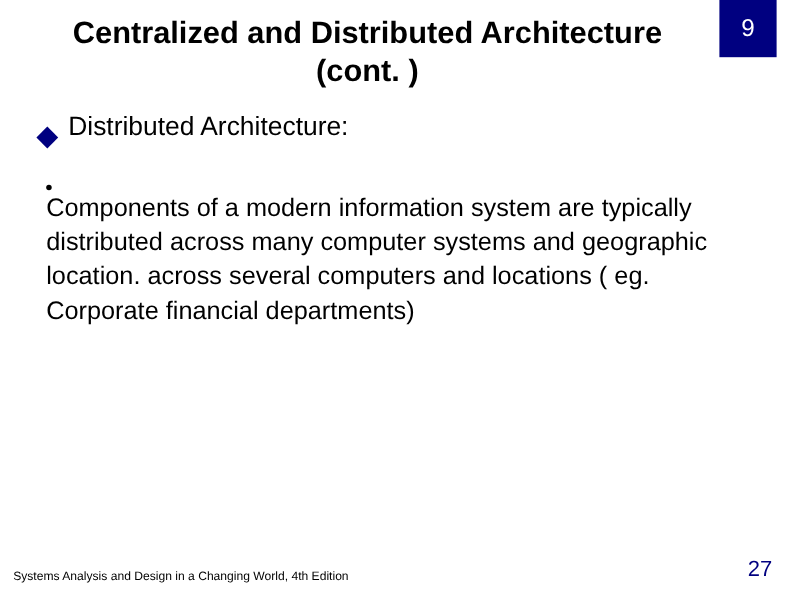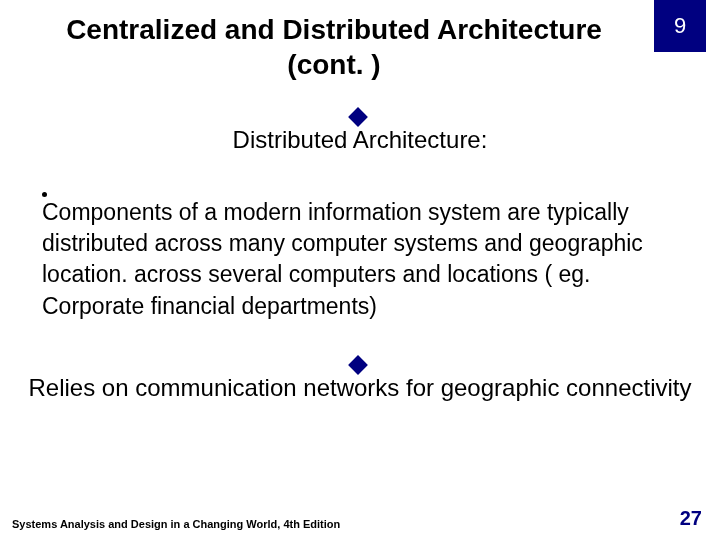--- a/index.html
+++ b/index.html
@@ -28,26 +28,25 @@
     text-align: center;
     font-size: 28px;
     color: #000000;
     line-height: 1.25;
   }
   .content {
     padding: 18px 28px 0 28px;
   }
   .diamond-item {
     display: flex;
-    align-items: center;
+    align-items: flex-end;
     margin-bottom: 22px;
     font-size: 24px;
     color: #000000;
     line-height: 1.35;
-    flex-direction: column;
   }
   .diamond {
     flex: 0 0 auto;
     width: 14px;
     height: 14px;
     background: #000080;
     transform: rotate(45deg);
     margin: 10px 12px 0 8px;
   }
   .bullet-sub {
@@ -68,21 +67,20 @@
     margin: 14px 30px 0 0;
   }
   .footer {
     position: absolute;
     bottom: 10px;
     left: 12px;
     right: 18px;
     display: flex;
     justify-content: space-between;
     align-items: flex-end;
-    font-weight: bold;
   }
   .footer-left {
     font-size: 11px;
     color: #000000;
   }
   .footer-right {
     font-size: 20px;
     color: #000080;
   }
 </style>
@@ -100,24 +98,20 @@
   <div class="diamond-item">
     <span class="diamond"></span>
     <span>Distributed Architecture:</span>
   </div>
 
   <div class="bullet-sub">
     <span class="dot"></span>
     <span>Components of a modern information system are typically distributed across many computer systems and geographic location. across several computers and locations ( eg. Corporate financial departments)</span>
   </div>
 
-  <div class="diamond-item">
-    <span class="diamond"></span>
-    <span>Relies on communication networks for geographic connectivity</span>
-  </div>
 
 
 </div>
 
 <div class="footer">
   <span class="footer-left">Systems Analysis and Design in a Changing World, 4th Edition</span>
   <span class="footer-right">27</span>
 </div>
 
 </body></html>

